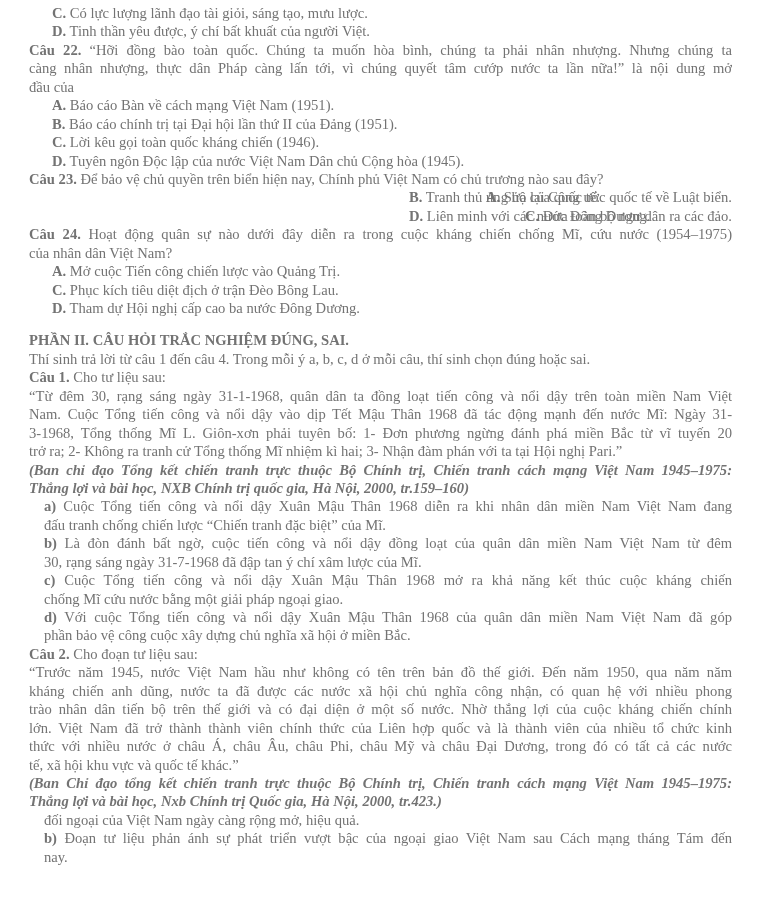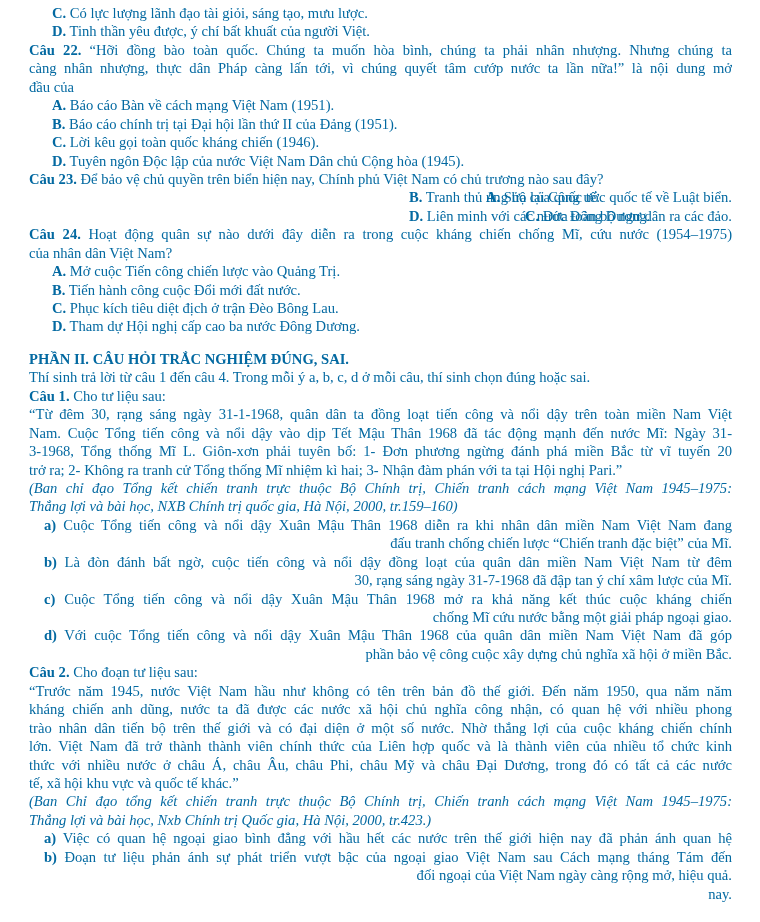--- a/index.html
+++ b/index.html
@@ -7,38 +7,38 @@
     width: 760px; height: 922px;
     background: #ffffff;
     overflow: hidden;
   }
   .doc {
     box-sizing: border-box;
     width: 760px; height: 922px;
     padding: 4px 28px 0 29px;
     font-family: "Liberation Serif", "DejaVu Serif", serif;
     font-size: 14.6px;
-    color: #0369a1;
+    color: #737373;
   }
   .line {
     height: 18.45px;
     line-height: 18.45px;
     overflow: hidden;
     white-space: nowrap;
   }
   .line.j {
     white-space: normal;
     text-align: justify;
     text-align-last: justify;
   }
   .blank { height: 14px; }
   .opt { padding-left: 23px; }
-  .sub { padding-left: 15px; text-align: right; }
+  .sub { padding-left: 15px; }
   .heading { font-weight: bold; }
-  .cite { font-style: italic; }
+  .cite { font-style: italic; font-weight: bold; }
   .b { font-weight: bold; }
   .twocol { position: relative; text-align: right; }
   .twocol .col2 { position: absolute; left: 380px; top: 0; }
 </style>
 </head>
 <body>
 
 <div class="doc">
     <div class="line opt"><span class="b">C.</span><span class=""> Có lực lượng lãnh đạo tài giỏi, sáng tạo, mưu lược.</span></div>
     <div class="line opt"><span class="b">D.</span><span class=""> Tinh thần yêu được, ý chí bất khuất của người Việt.</span></div>
@@ -48,21 +48,20 @@
     <div class="line opt"><span class="b">A.</span><span class=""> Báo cáo Bàn về cách mạng Việt Nam (1951).</span></div>
     <div class="line opt"><span class="b">B.</span><span class=""> Báo cáo chính trị tại Đại hội lần thứ II của Đảng (1951).</span></div>
     <div class="line opt"><span class="b">C.</span><span class=""> Lời kêu gọi toàn quốc kháng chiến (1946).</span></div>
     <div class="line opt"><span class="b">D.</span><span class=""> Tuyên ngôn Độc lập của nước Việt Nam Dân chủ Cộng hòa (1945).</span></div>
     <div class="line"><span class="b">Câu 23.</span><span class=""> Để bảo vệ chủ quyền trên biển hiện nay, Chính phủ Việt Nam có chủ trương nào sau đây?</span></div>
     <div class="line opt twocol"><span class="col1"><span class="b">A.</span><span class=""> Sửa lại Công ước quốc tế về Luật biển.</span></span><span class="col2"><span class="b">B.</span><span class=""> Tranh thủ ủng hộ của quốc tế.</span></span></div>
     <div class="line opt twocol"><span class="col1"><span class="b">C.</span><span class=""> Đưa toàn bộ ngư dân ra các đảo.</span></span><span class="col2"><span class="b">D.</span><span class=""> Liên minh với các nước Đông Dương.</span></span></div>
     <div class="line  j"><span class="b">Câu 24.</span><span class=""> Hoạt động quân sự nào dưới đây diễn ra trong cuộc kháng chiến chống Mĩ, cứu nước (1954–1975)</span></div>
     <div class="line"><span class="">của nhân dân Việt Nam?</span></div>
     <div class="line opt"><span class="b">A.</span><span class=""> Mở cuộc Tiến công chiến lược vào Quảng Trị.</span></div>
-    <div class="line opt"><span class="b">B.</span><span class=""> Tiến hành công cuộc Đổi mới đất nước.</span></div>
     <div class="line opt"><span class="b">C.</span><span class=""> Phục kích tiêu diệt địch ở trận Đèo Bông Lau.</span></div>
     <div class="line opt"><span class="b">D.</span><span class=""> Tham dự Hội nghị cấp cao ba nước Đông Dương.</span></div>
     <div class="line blank">&nbsp;</div>
     <div class="line heading"><span class="b">PHẦN II. CÂU HỎI TRẮC NGHIỆM ĐÚNG, SAI.</span></div>
     <div class="line"><span class="">Thí sinh trả lời từ câu 1 đến câu 4. Trong mỗi ý a, b, c, d ở mỗi câu, thí sinh chọn đúng hoặc sai.</span></div>
     <div class="line"><span class="b">Câu 1.</span><span class=""> Cho tư liệu sau:</span></div>
     <div class="line  j"><span class="">“Từ đêm 30, rạng sáng ngày 31-1-1968, quân dân ta đồng loạt tiến công và nổi dậy trên toàn miền Nam Việt</span></div>
     <div class="line  j"><span class="">Nam. Cuộc Tổng tiến công và nổi dậy vào dịp Tết Mậu Thân 1968 đã tác động mạnh đến nước Mĩ: Ngày 31-</span></div>
     <div class="line  j"><span class="">3-1968, Tổng thống Mĩ L. Giôn-xơn phải tuyên bố: 1- Đơn phương ngừng đánh phá miền Bắc từ vĩ tuyến 20</span></div>
     <div class="line"><span class="">trở ra; 2- Không ra tranh cử Tổng thống Mĩ nhiệm kì hai; 3- Nhận đàm phán với ta tại Hội nghị Pari.”</span></div>
@@ -78,17 +77,16 @@
     <div class="line sub"><span class="">phần bảo vệ công cuộc xây dựng chủ nghĩa xã hội ở miền Bắc.</span></div>
     <div class="line"><span class="b">Câu 2.</span><span class=""> Cho đoạn tư liệu sau:</span></div>
     <div class="line  j"><span class="">“Trước năm 1945, nước Việt Nam hầu như không có tên trên bản đồ thế giới. Đến năm 1950, qua năm năm</span></div>
     <div class="line  j"><span class="">kháng chiến anh dũng, nước ta đã được các nước xã hội chủ nghĩa công nhận, có quan hệ với nhiều phong</span></div>
     <div class="line  j"><span class="">trào nhân dân tiến bộ trên thế giới và có đại diện ở một số nước. Nhờ thắng lợi của cuộc kháng chiến chính</span></div>
     <div class="line  j"><span class="">lớn. Việt Nam đã trở thành thành viên chính thức của Liên hợp quốc và là thành viên của nhiều tổ chức kinh</span></div>
     <div class="line  j"><span class="">thức với nhiều nước ở châu Á, châu Âu, châu Phi, châu Mỹ và châu Đại Dương, trong đó có tất cả các nước</span></div>
     <div class="line"><span class="">tế, xã hội khu vực và quốc tế khác.”</span></div>
     <div class="line cite j"><span class="">(Ban Chỉ đạo tổng kết chiến tranh trực thuộc Bộ Chính trị, Chiến tranh cách mạng Việt Nam 1945–1975:</span></div>
     <div class="line cite"><span class="">Thắng lợi và bài học, Nxb Chính trị Quốc gia, Hà Nội, 2000, tr.423.)</span></div>
-    <div class="line sub j"><span class="b">a)</span><span class=""> Việc có quan hệ ngoại giao bình đẳng với hầu hết các nước trên thế giới hiện nay đã phản ánh quan hệ</span></div>
+    <div class="line sub"><span class="">đối ngoại của Việt Nam ngày càng rộng mở, hiệu quả.</span></div>
     <div class="line sub j"><span class="b">b)</span><span class=""> Đoạn tư liệu phản ánh sự phát triển vượt bậc của ngoại giao Việt Nam sau Cách mạng tháng Tám đến</span></div>
-    <div class="line sub"><span class="">đối ngoại của Việt Nam ngày càng rộng mở, hiệu quả.</span></div>
     <div class="line sub"><span class="">nay.</span></div>
   </div>
 
 </body></html>

